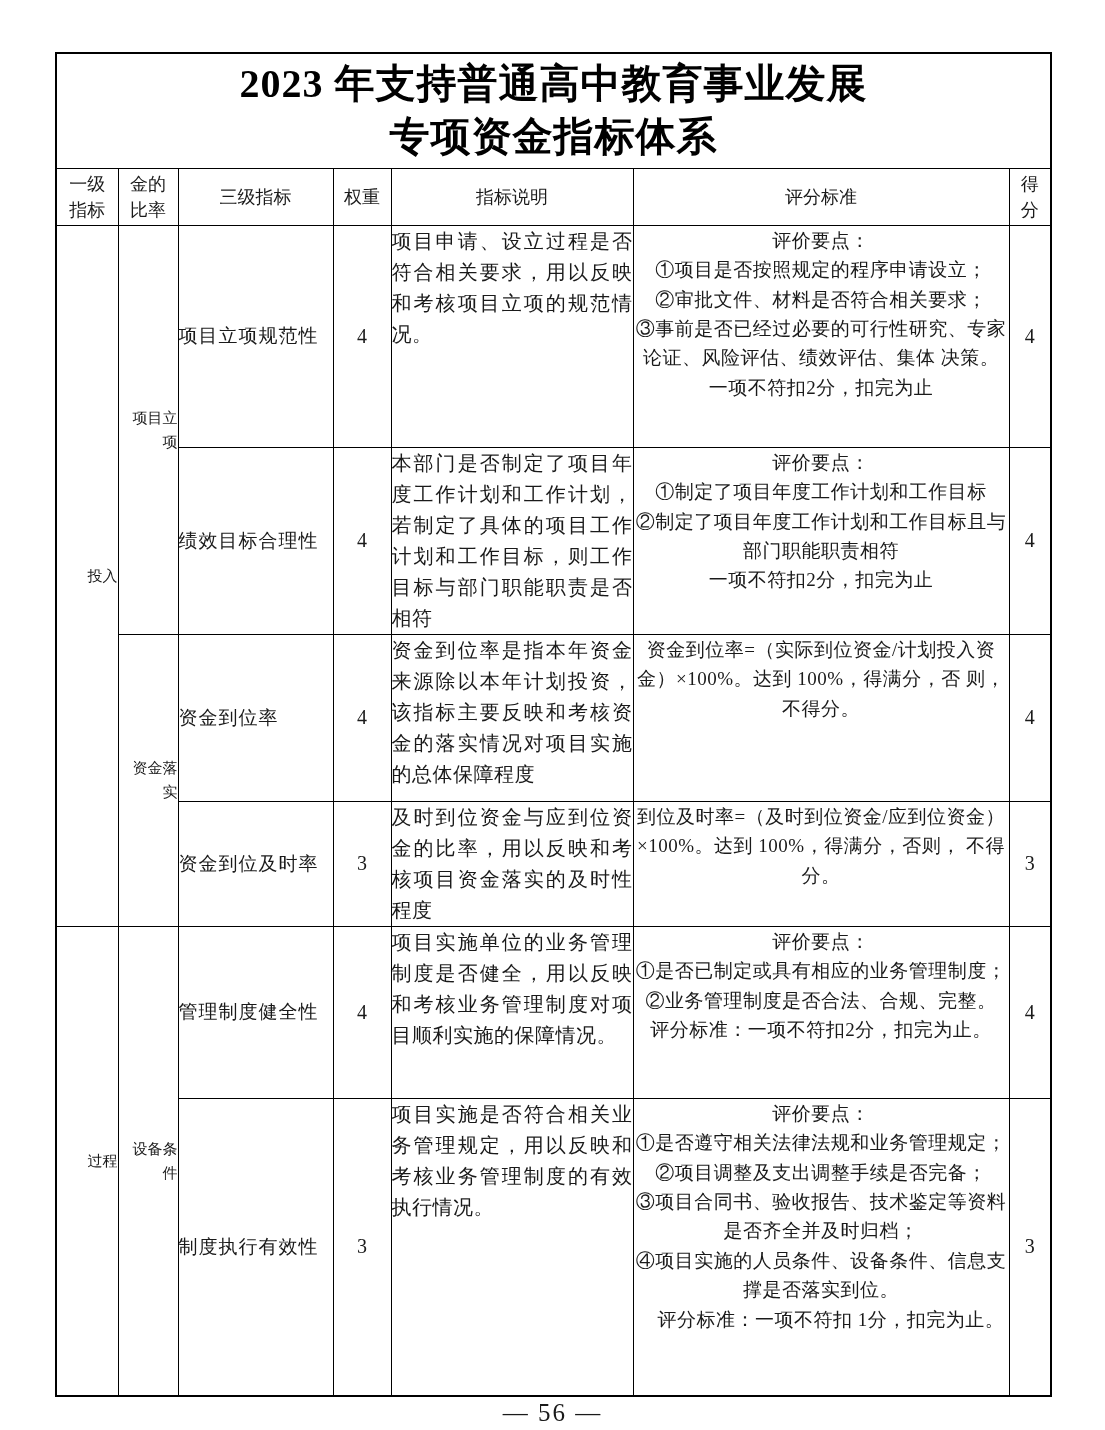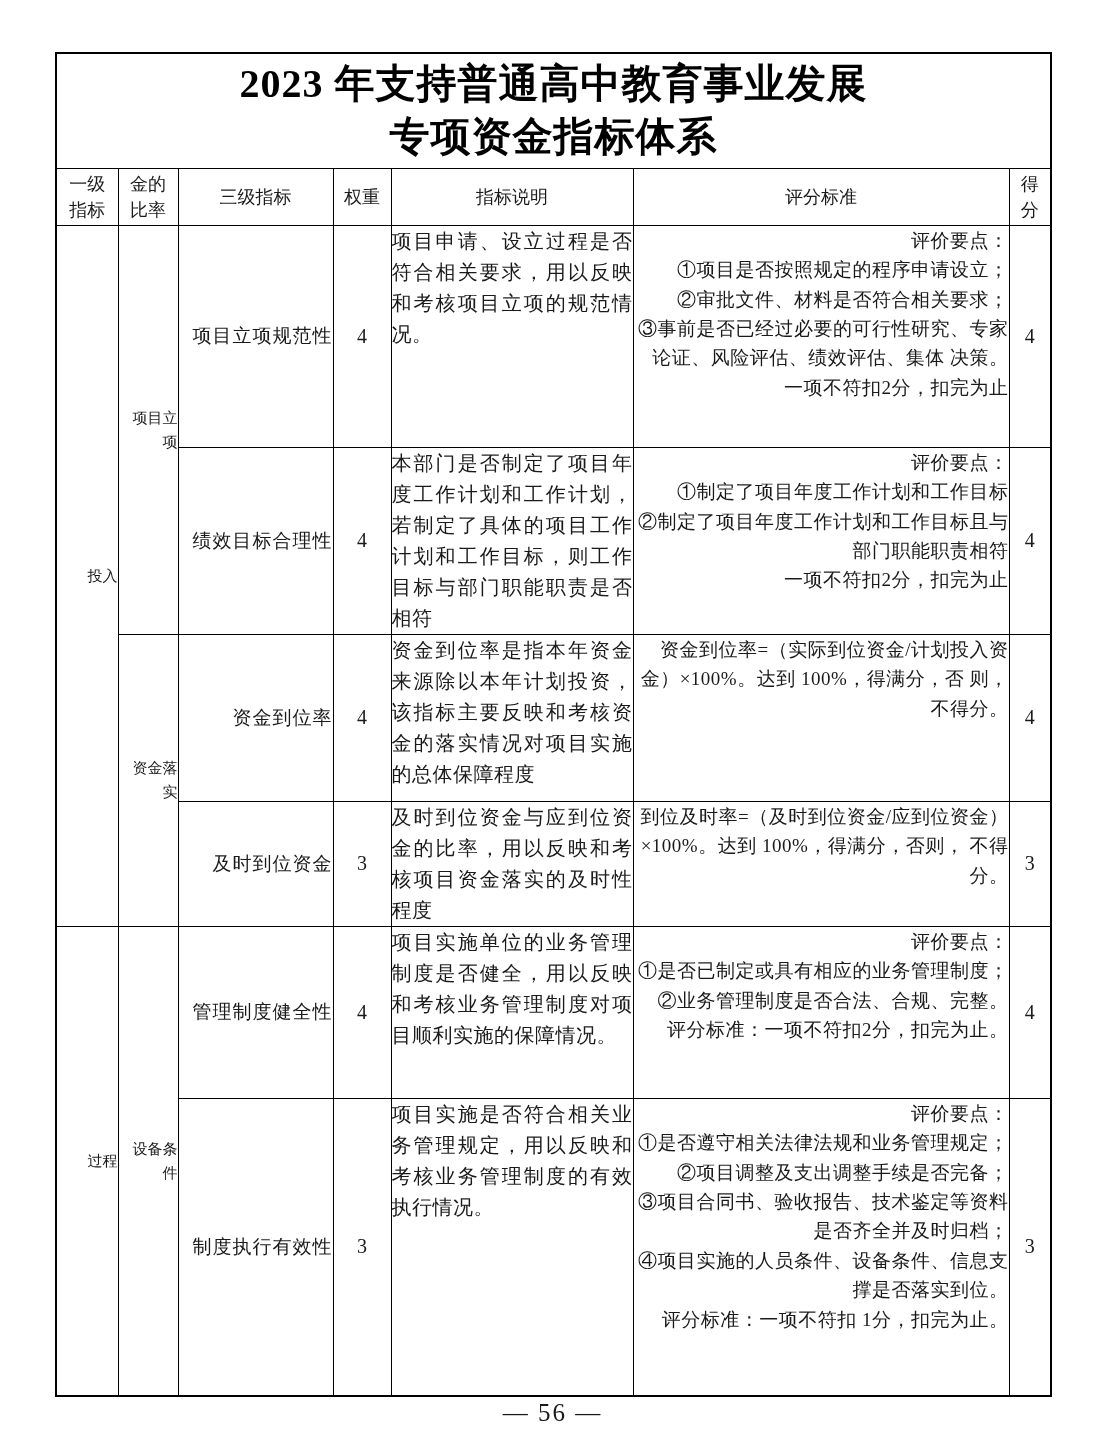--- a/index.html
+++ b/index.html
@@ -47,21 +47,21 @@
     padding: 2px 4px;
   }
   .lv1, .lv2 {
     text-align: right;
     vertical-align: middle;
     font-size: 15px;
     line-height: 1.6;
     padding: 2px 6px;
   }
   .lv3 {
-    text-align: right;
+    text-align: left;
     vertical-align: middle;
     font-size: 19px;
     line-height: 1.7;
     letter-spacing: 1px;
     padding: 4px 8px;
   }
   .wt, .score {
     text-align: center;
     vertical-align: middle;
     font-size: 20px;
@@ -69,21 +69,21 @@
   .desc {
     vertical-align: top;
     text-align: justify;
     font-size: 20px;
     line-height: 1.55;
     letter-spacing: 0.5px;
     padding: 6px 10px;
   }
   .crit {
     vertical-align: top;
-    text-align: right;
+    text-align: center;
     font-size: 19px;
     line-height: 1.55;
     letter-spacing: 0.5px;
     padding: 6px 10px;
     white-space: pre-line;
   }
   .page-footer {
     position: absolute;
     left: 0; right: 0;
     top: 1399px;
@@ -155,21 +155,21 @@
   <tr style="height:167px">
     <td class="lv2" rowspan="2">资金落实</td>
     <td class="lv3">资金到位率</td>
     <td class="wt">4</td>
     <td class="desc">资金到位率是指本年资金 来源除以本年计划投资， 该指标主要反映和考核资 金的落实情况对项目实施 的总体保障程度</td>
     <td class="crit">资金到位率=（实际到位资金/计划投入资金）×100%。达到 100%，得满分，否 则，不得分。</td>
     <td class="score">4</td>
   </tr>
 
   <tr style="height:113px">
-    <td class="lv3">及时到位资金</td>
+    <td class="lv3">资金到位及时率</td>
     <td class="wt">3</td>
     <td class="desc">及时到位资金与应到位资 金的比率，用以反映和考 核项目资金落实的及时性 程度</td>
     <td class="crit">到位及时率=（及时到位资金/应到位资金）×100%。达到 100%，得满分，否则， 不得分。</td>
     <td class="score">3</td>
   </tr>
 
   <tr style="height:172px">
     <td class="lv1" rowspan="2">过程</td>
     <td class="lv2" rowspan="2">设备条件</td>
     <td class="lv3">管理制度健全性</td>

